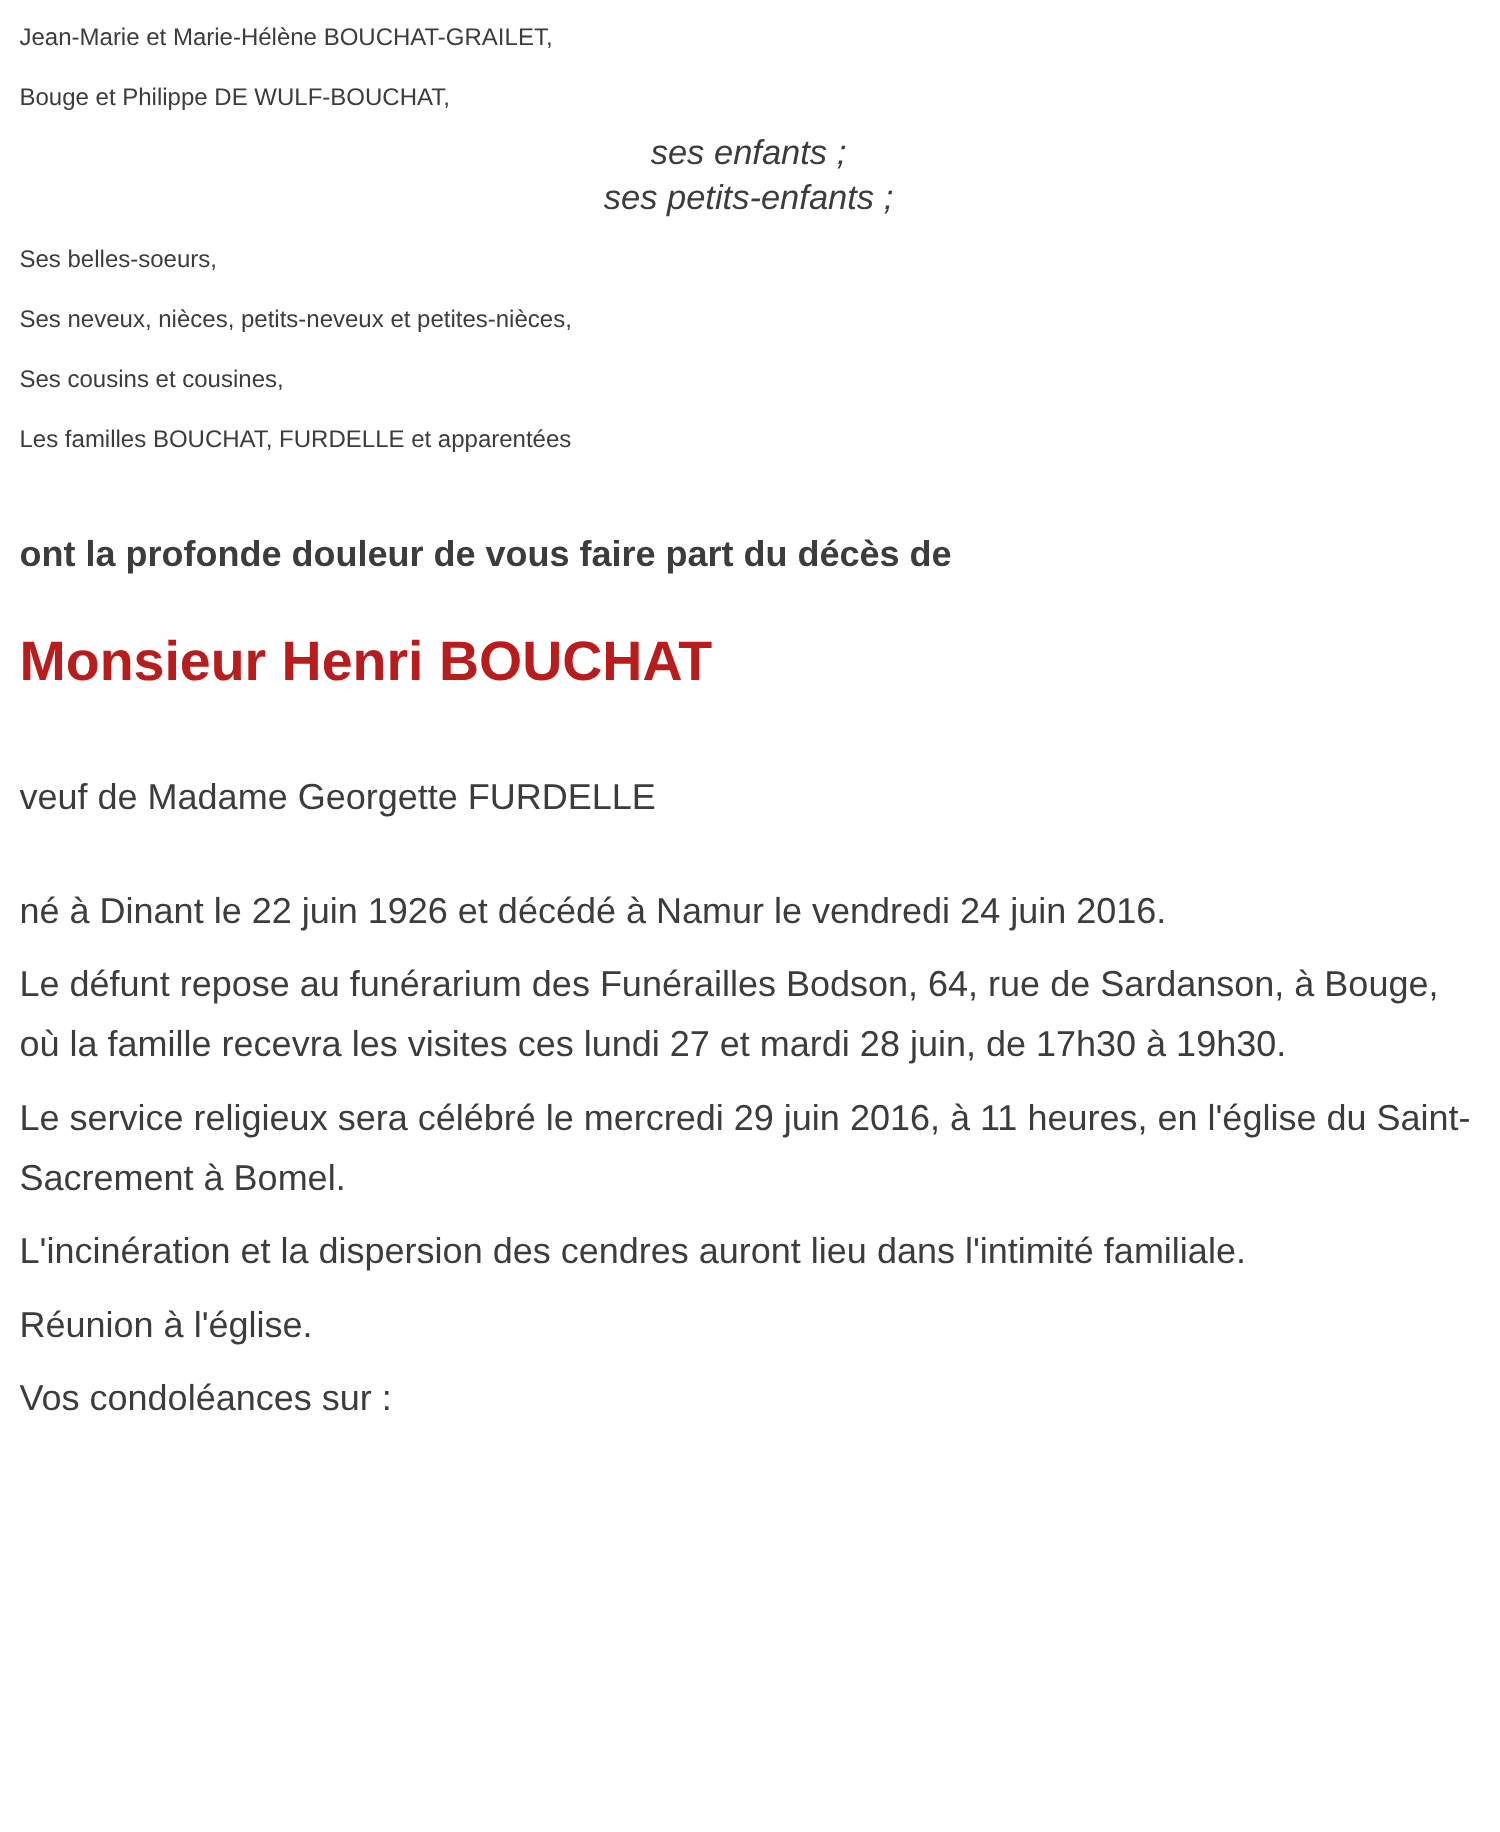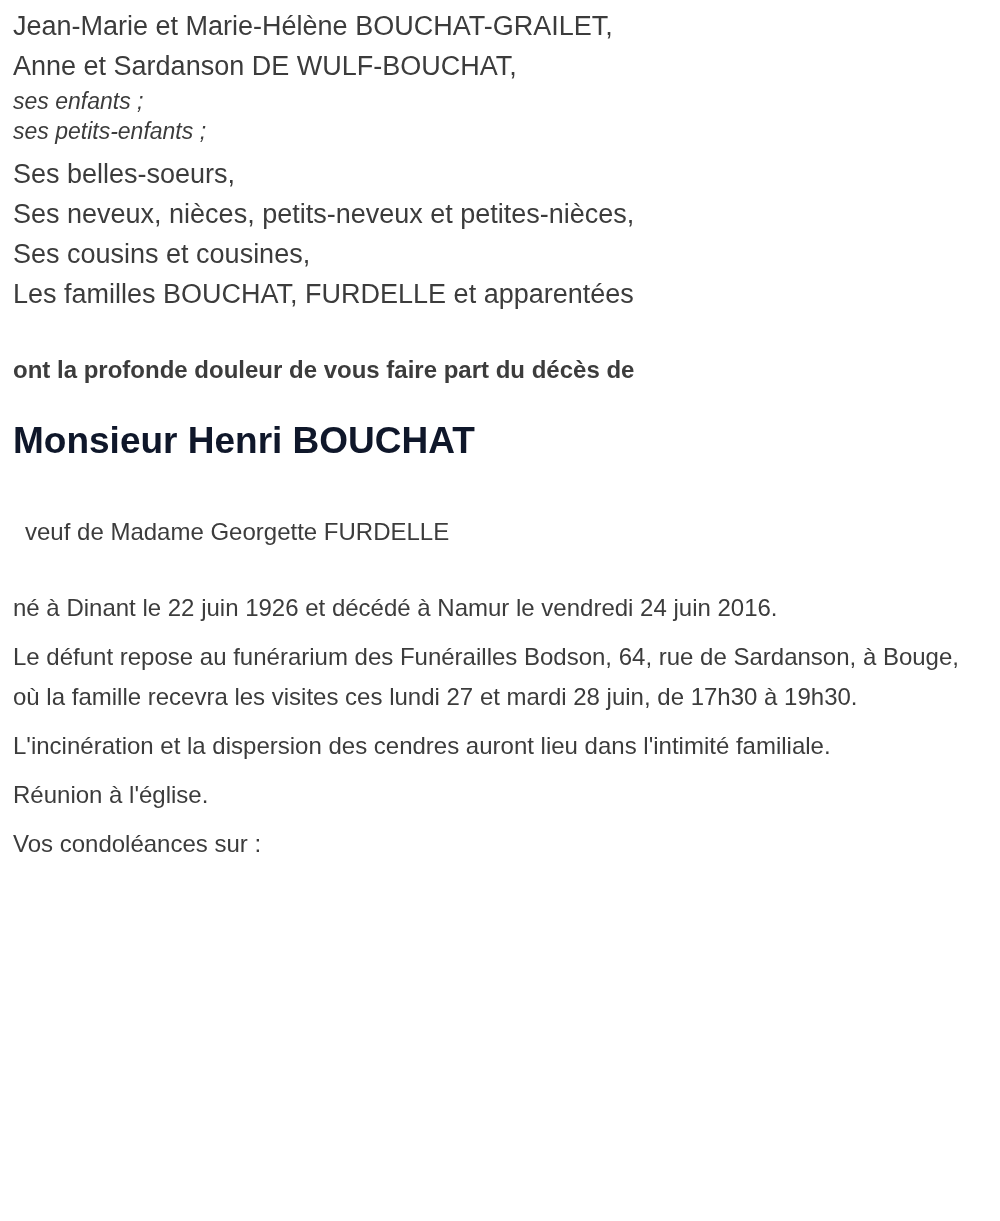--- a/index.html
+++ b/index.html
@@ -13,26 +13,26 @@
     font-family: "Liberation Sans", "DejaVu Sans", sans-serif;
     color: #3c3c3c;
   }
   .page {
     width: 1000px;
     min-height: 1221px;
     padding: 6px 13px 10px 13px;
     background: #ffffff;
   }
   .line {
-    font-size: 27px;
+    font-size: 16px;
     line-height: 40px;
     margin: 0;
   }
   .relation-label {
-    text-align: left;
+    text-align: center;
     font-style: italic;
     font-size: 23px;
     line-height: 30px;
     padding-right: 2px;
   }
   .other-relatives {
     margin-top: 8px;
   }
   .para {
     font-size: 24px;
@@ -40,44 +40,44 @@
     margin: 0;
   }
   .announcement {
     margin-top: 36px;
     font-weight: bold;
   }
   h1.deceased-name {
     font-size: 37px;
     line-height: 46px;
     font-weight: 700;
-    color: #0f172a;
+    color: #b91c1c;
     margin: 28px 0 48px 0;
   }
   .spouse-line {
-    margin: 12px;
+    margin: 0;
   }
   .details {
     margin-top: 36px;
   }
   .details .para {
     margin: 0 5px 9px 0;
   }
   .details .para:last-child {
     margin-bottom: 0;
   }
 </style>
 </head>
 <body>
 
 <main class="page">
 
   <section>
     <p class="line">Jean-Marie et Marie-Hélène BOUCHAT-GRAILET,</p>
-    <p class="line">Anne et Sardanson DE WULF-BOUCHAT,</p>
+    <p class="line">Bouge et Philippe DE WULF-BOUCHAT,</p>
     <p class="line relation-label">ses enfants ;</p>
 
     <p class="line relation-label">ses petits-enfants ;</p>
 
     <div class="other-relatives">
       <p class="line">Ses belles-soeurs,</p>
       <p class="line">Ses neveux, nièces, petits-neveux et petites-nièces,</p>
       <p class="line">Ses cousins et cousines,</p>
       <p class="line">Les familles BOUCHAT, FURDELLE et apparentées</p>
     </div>
@@ -85,18 +85,19 @@
 
   <p class="para announcement">ont la profonde douleur de vous faire part du décès de</p>
 
   <h1 class="deceased-name">Monsieur Henri BOUCHAT</h1>
 
   <p class="para spouse-line">veuf de Madame Georgette FURDELLE</p>
 
   <section class="details">
     <p class="para">né à Dinant le 22 juin 1926 et décédé à Namur le vendredi 24 juin 2016.</p>
     <p class="para">Le défunt repose au funérarium des Funérailles Bodson, 64, rue de Sardanson, à Bouge, où la famille recevra les visites ces lundi 27 et mardi 28 juin, de 17h30 à 19h30.</p>
+    <p class="para">Le service religieux sera célébré le mercredi 29 juin 2016, à 11 heures, en l'église du Saint-Sacrement à Bomel.</p>
     <p class="para">L'incinération et la dispersion des cendres auront lieu dans l'intimité familiale.</p>
     <p class="para">Réunion à l'église.</p>
     <p class="para">Vos condoléances sur :</p>
   </section>
 
 </main>
 
 </body></html>

